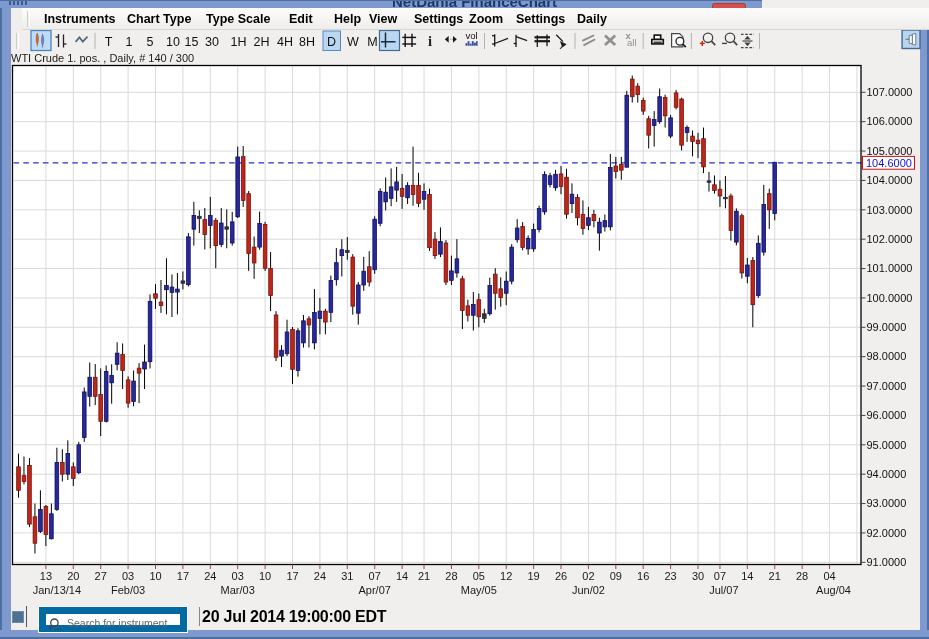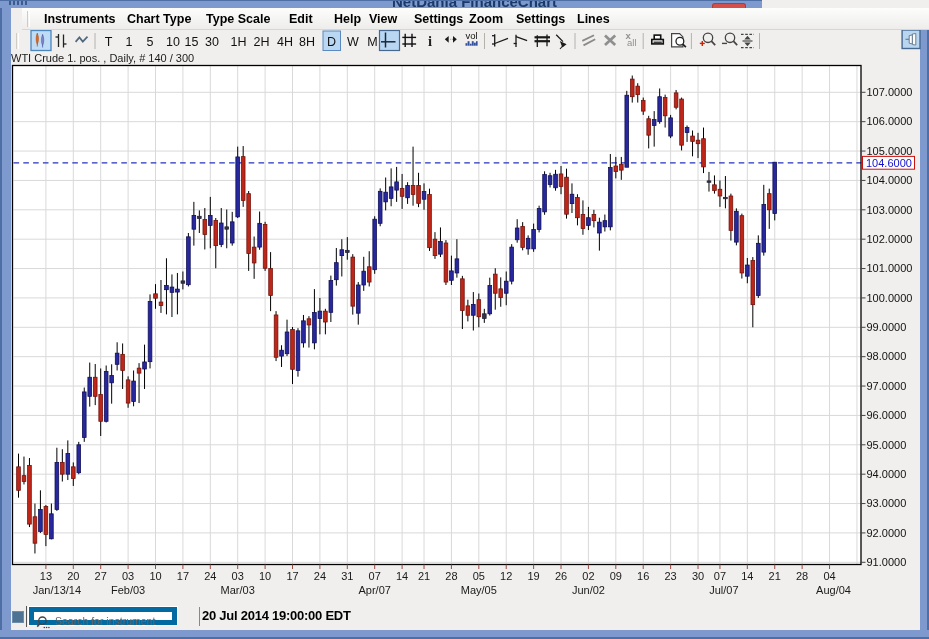--- a/index.html
+++ b/index.html
@@ -8,42 +8,42 @@
 #lborder{position:absolute;left:0;top:8px;width:11px;height:622px;background:#7d99cd;border-left:2.5px solid #4e6fa6}
 #rborder{position:absolute;left:920px;top:8px;width:9px;height:622px;background:#7d99cd;border-right:2.5px solid #4e6fa6}
 #bborder{position:absolute;left:0;top:630px;width:929px;height:9px;background:#7d99cd;border-bottom:2.5px solid #4e6fa6}
 #menubar{position:absolute;left:22px;top:8px;width:909px;height:22px;background:linear-gradient(#fdfdfc,#eeedeb);border-bottom:1px solid #d8d6d1}
 .mi{position:absolute;top:3.5px;font-size:12.5px;font-weight:bold;color:#000}
 .grip{position:absolute;top:3px;height:16px;width:3px;border-left:1px solid #cfccc6;border-right:1px solid #fff}
 #toolbar{position:absolute;left:11px;top:30px;width:909px;height:22px;background:#f0efed}
 #hdr{position:absolute;left:11px;top:51.5px;width:917px;height:12.5px;font-size:11px;color:#1c1c1c}
 #chart{position:absolute;left:0;top:64px}
 #botbar{position:absolute;left:11px;top:602px;width:909px;height:28px;background:#f0efed}
-#sbox{position:absolute;left:18px;top:4.5px;width:148px;height:18px;background:#fff;border:5px solid #0369a1;box-shadow:0 0 0 1px #fff}
+#sbox{position:absolute;left:28px;top:4.5px;width:148px;height:25px;background:#fff;border:7px solid #0369a1;box-shadow:0 0 0 1px #fff}
 </style></head><body>
 <div id="titlebar">
     <div id="titletxt">NetDania FinanceChart</div>
     <div id="closebtn"></div>
 <div style="position:absolute;left:9px;top:0;width:18px;height:4px;background:repeating-linear-gradient(90deg,#3d5c8e 0 2px,#7d99cd 2px 4px)"></div>
   </div>
 <div id="lborder"></div>
 <div id="rborder"></div>
 <div id="bborder"></div>
 <div id="menubar">
 <span class="grip" style="left:5px"></span>
 <span class="mi" style="left:22px">Instruments</span>
 <span class="mi" style="left:105px">Chart Type</span>
 <span class="mi" style="left:184px">Type Scale</span>
 <span class="mi" style="left:267px">Edit</span>
 <span class="mi" style="left:312px">Help</span>
 <span class="mi" style="left:347px">View</span>
 <span class="mi" style="left:392px">Settings</span>
 <span class="mi" style="left:447px">Zoom</span>
 <span class="mi" style="left:494px">Settings</span>
-<span class="mi" style="left:555px">Lines</span>
+<span class="mi" style="left:555px">Daily</span>
 </div>
 <div id="toolbar">
 <span class="grip" style="left:5px"></span>
 <svg width="910" height="22" viewBox="11 0 910 22" style="position:absolute;left:0;top:0">
 <rect x="31" y="0.5" width="20" height="20" fill="#bedcf6" stroke="#4d85bd" stroke-width="1.3"></rect>
 <line x1="37.3" y1="3" x2="37.3" y2="16.5" stroke="#c05a18" stroke-width="0.9"></line>
 <path d="M37.3 3.6 C38.9 6.2 38.9 11.6 37.3 14.2 C35.7 11.6 35.7 6.2 37.3 3.6 z" fill="#e06820" stroke="#b04f10" stroke-width="0.5"></path>
 <line x1="42.6" y1="4.2" x2="42.6" y2="17.5" stroke="#5a6ab0" stroke-width="0.9"></line>
 <path d="M42.6 4.8 C44.2 7.4 44.2 12.8 42.6 15.4 C41 12.8 41 7.4 42.6 4.8 z" fill="#7b86c8" stroke="#4a58a0" stroke-width="0.5"></path>
 <g stroke="#222" stroke-width="1.3">
@@ -481,15 +481,15 @@
 <svg width="20" height="19" style="position:absolute;left:0;top:0">
 <circle cx="8.4" cy="8.7" r="3.7" fill="none" stroke="#444" stroke-width="1.3"></circle>
 <line x1="5.8" y1="11.7" x2="3.2" y2="14.6" stroke="#444" stroke-width="1.6"></line>
 <circle cx="10.3" cy="15.5" r="0.8" fill="#444"></circle>
         <circle cx="12.6" cy="15.5" r="0.8" fill="#444"></circle>
         <circle cx="14.9" cy="15.5" r="0.8" fill="#444"></circle>
 </svg>
 <span style="position:absolute;left:21px;top:3.5px;font-size:10.5px;color:#666;white-space:nowrap">Search for instrument</span>
 </div>
 <div style="position:absolute;left:187.5px;top:5px;width:1.2px;height:19px;background:#888"></div>
-<div style="position:absolute;left:191px;top:6px;font-size:13px;font-weight:bold;color:#000;white-space:nowrap;letter-spacing:-0.25px">20 Jul 2014 19:00:00 EDT</div>
+<div style="position:absolute;left:191px;top:6px;font-size:16px;font-weight:bold;color:#000;white-space:nowrap;letter-spacing:-0.25px">20 Jul 2014 19:00:00 EDT</div>
 
 </div>
 
 </body></html>

